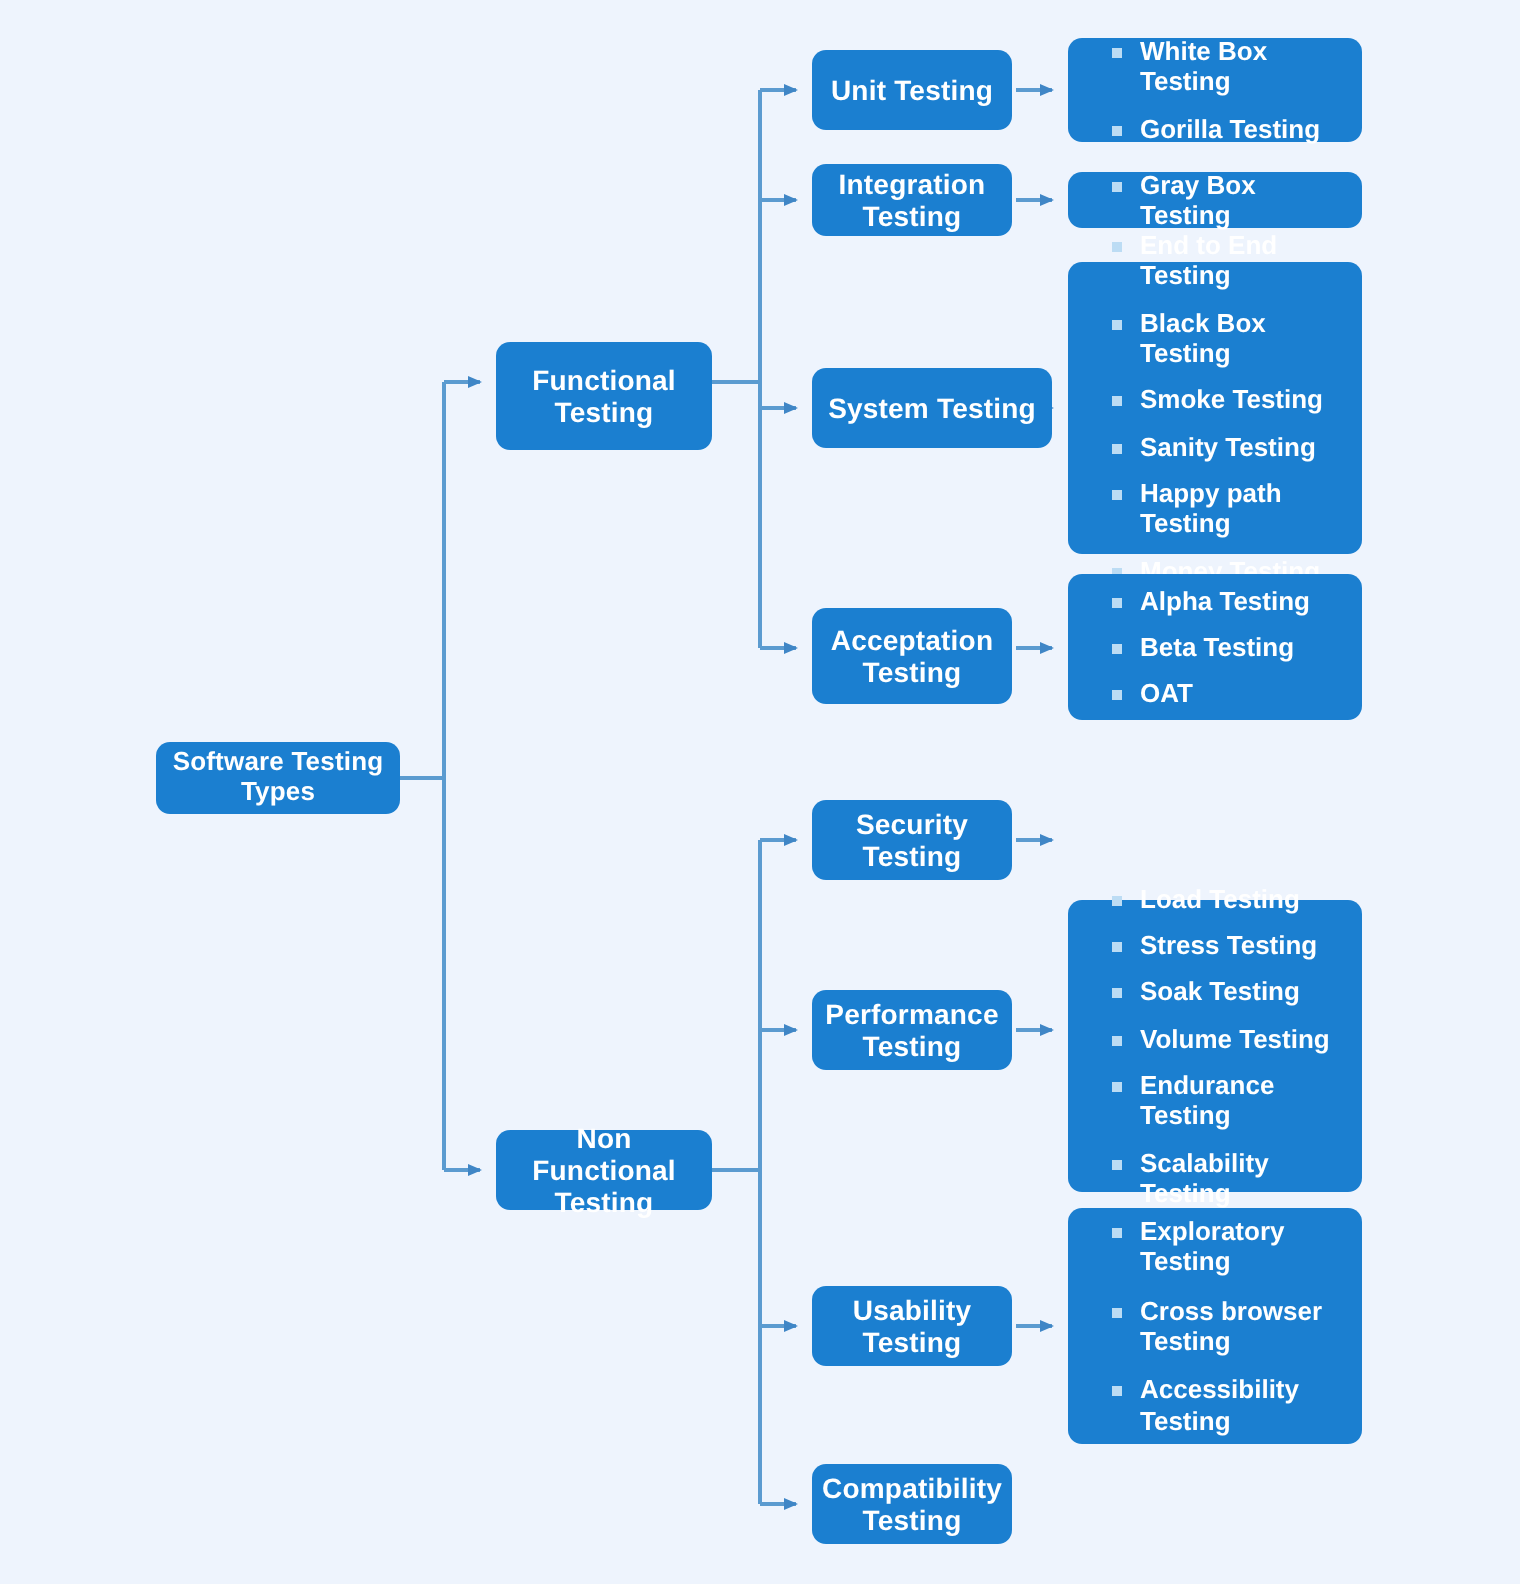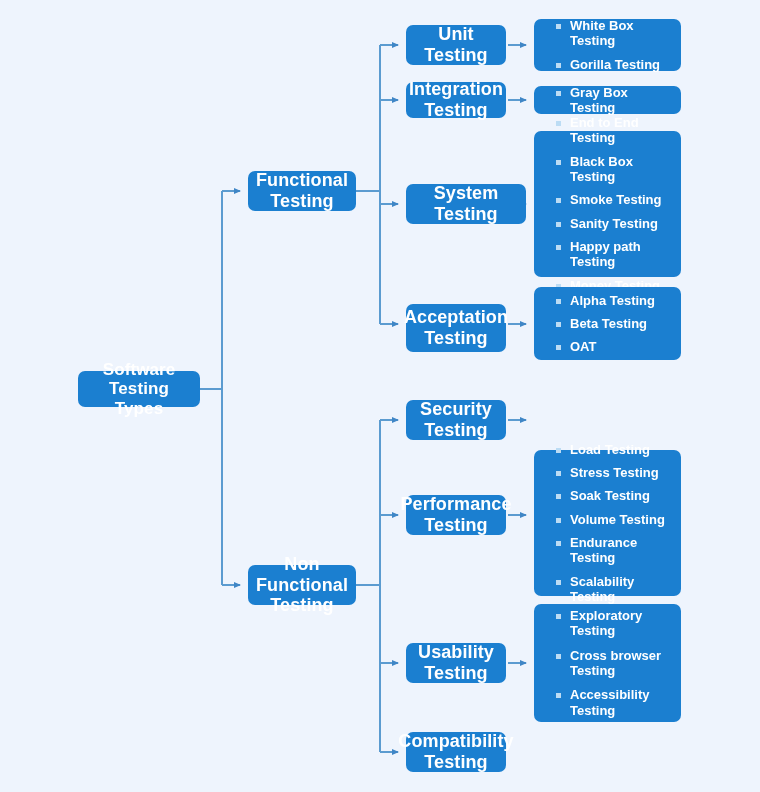--- a/index.html
+++ b/index.html
@@ -32,27 +32,27 @@
     position: absolute;
     box-sizing: border-box;
     background: #1b7fd0;
     border-radius: 7px;
     color: #ffffff;
     display: flex;
     align-items: center;
     justify-content: center;
     text-align: center;
     font-weight: bold;
-    font-size: 18px;
+    font-size: 14px;
     line-height: 1.15;
     letter-spacing: 0.1px;
     padding: 4px 6px;
   }
   .node.root {
-    font-size: 17px;
+    font-size: 13px;
   }
 
   
   .leafbox {
     position: absolute;
     box-sizing: border-box;
     background: #1b7fd0;
     border-radius: 7px;
     padding: 9px 12px 9px 22px;
     display: flex;
@@ -127,21 +127,21 @@
       <path d="M508,204 L526,204" marker-end="url(#ah)"></path>
       <path d="M508,324 L526,324" marker-end="url(#ah)"></path>
       <path d="M508,420 L526,420" marker-end="url(#ah)"></path>
       <path d="M508,515 L526,515" marker-end="url(#ah)"></path>
       <path d="M508,663 L526,663" marker-end="url(#ah)"></path>
     </g>
   </svg>
 
   <div class="node root" id="node-root" style="left: 78px; top: 371px; width: 122px; height: 36px;">Software Testing Types</div>
 
-  <div class="node" id="node-functional" style="left: 248px; top: 171px; width: 108px; height: 40px;">Functional Testing</div>
+  <div class="node" id="node-functional" style="left: 248px; top: 171px; width: 108px; height: 54px;">Functional Testing</div>
   <div class="node" id="node-nonfunctional" style="left: 248px; top: 565px; width: 108px; height: 40px;">Non Functional Testing</div>
 
   <div class="node" id="node-unit" style="left: 406px; top: 25px; width: 100px; height: 40px;">Unit Testing</div>
   <div class="node" id="node-integration" style="left: 406px; top: 82px; width: 100px; height: 36px;">Integration Testing</div>
   <div class="node" id="node-system" style="left: 406px; top: 184px; width: 120px; height: 40px;">System Testing</div>
   <div class="node" id="node-acceptation" style="left: 406px; top: 304px; width: 100px; height: 48px;">Acceptation Testing</div>
   <div class="node" id="node-security" style="left: 406px; top: 400px; width: 100px; height: 40px;">Security Testing</div>
   <div class="node" id="node-performance" style="left: 406px; top: 495px; width: 100px; height: 40px;">Performance Testing</div>
   <div class="node" id="node-usability" style="left: 406px; top: 643px; width: 100px; height: 40px;">Usability Testing</div>
   <div class="node" id="node-compatibility" style="left: 406px; top: 732px; width: 100px; height: 40px;">Compatibility Testing</div>

